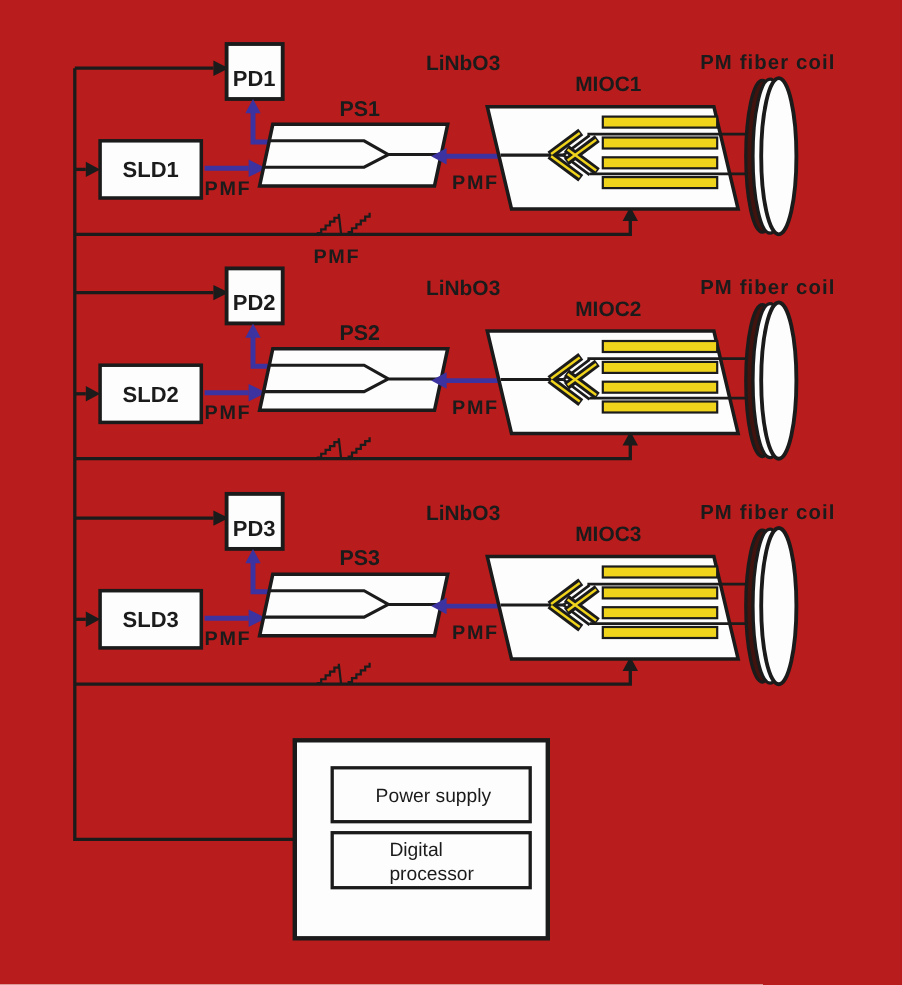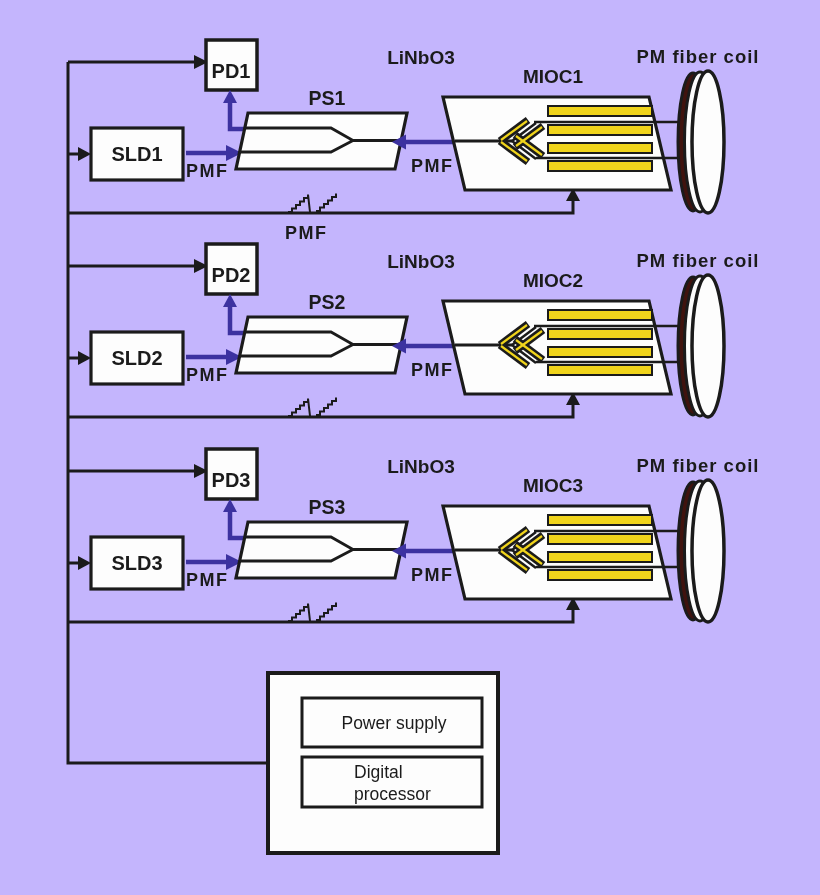--- a/index.html
+++ b/index.html
@@ -1,16 +1,16 @@
 <!DOCTYPE html>
 <html><head>
 <meta charset="utf-8">
 <style>
   html,body{margin:0;padding:0;background:#f7f7f7;}
-  .stage{position:relative;width:820px;height:895px;background:#c4b5fd;font-family:"Liberation Sans",sans-serif;text-decoration:underline;}
+  .stage{position:relative;width:820px;height:895px;background:#b91c1c;font-family:"Liberation Sans",sans-serif;text-decoration:underline;}
   svg{display:block;}
   .lbl{font-family:"Liberation Sans","DejaVu Sans",sans-serif;font-weight:bold;fill:#1b1b1b;}
   .lbl-box{font-size:20px;}
   .lbl-ps{font-size:19.5px;}
   .lbl-top{font-size:19px;}
   .lbl-coil{font-size:18.5px;letter-spacing:1px;}
   .lbl-pmf{font-size:18px;letter-spacing:1.5px;}
   .lbl-ctl{font-family:"Liberation Sans","DejaVu Sans",sans-serif;font-weight:normal;font-size:17.5px;fill:#1b1b1b;}
   .ln{stroke:#1b1b1b;fill:none;}
   .blue{stroke:#3c32a0;fill:none;}

